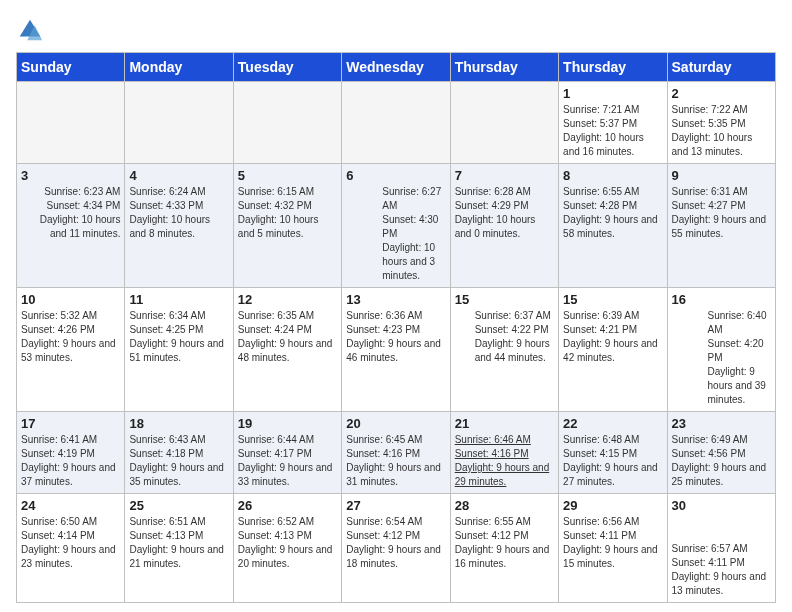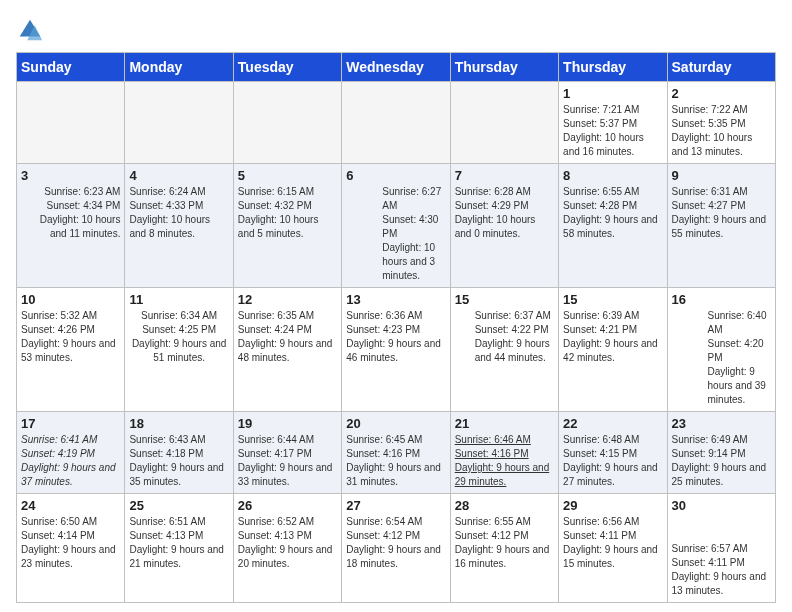--- a/index.html
+++ b/index.html
@@ -184,21 +184,21 @@
       </tr>
       <tr class="row-even">
         <td>
           <div class="day-number">10</div>
           <div class="day-info" style="white-space: pre-line;">Sunrise: 5:32 AM
 Sunset: 4:26 PM
 Daylight: 9 hours and 53 minutes.</div>
         </td>
         <td>
           <div class="day-number">11</div>
-          <div class="day-info" style="white-space: pre-line; text-align: center;">Sunrise: 6:34 AM
+          <div class="day-info" style="white-space: pre-line;">Sunrise: 6:34 AM
 Sunset: 4:25 PM
 Daylight: 9 hours and 51 minutes.</div>
         </td>
         <td>
           <div class="day-number">12</div>
           <div class="day-info" style="white-space: pre-line;">Sunrise: 6:35 AM
 Sunset: 4:24 PM
 Daylight: 9 hours and 48 minutes.</div>
         </td>
         <td>
@@ -222,21 +222,21 @@
         <td>
           <div class="day-number">16</div>
           <div class="day-info" style="white-space: pre-line; margin-left: 36px;">Sunrise: 6:40 AM
 Sunset: 4:20 PM
 Daylight: 9 hours and 39 minutes.</div>
         </td>
       </tr>
       <tr class="row-odd">
         <td>
           <div class="day-number">17</div>
-          <div class="day-info" style="white-space: pre-line; font-style: italic;">Sunrise: 6:41 AM
+          <div class="day-info" style="white-space: pre-line;">Sunrise: 6:41 AM
 Sunset: 4:19 PM
 Daylight: 9 hours and 37 minutes.</div>
         </td>
         <td>
           <div class="day-number">18</div>
           <div class="day-info" style="white-space: pre-line;">Sunrise: 6:43 AM
 Sunset: 4:18 PM
 Daylight: 9 hours and 35 minutes.</div>
         </td>
         <td>
@@ -259,21 +259,21 @@
         </td>
         <td>
           <div class="day-number">22</div>
           <div class="day-info" style="white-space: pre-line;">Sunrise: 6:48 AM
 Sunset: 4:15 PM
 Daylight: 9 hours and 27 minutes.</div>
         </td>
         <td>
           <div class="day-number">23</div>
           <div class="day-info" style="white-space: pre-line;">Sunrise: 6:49 AM
-Sunset: 9:14 PM
+Sunset: 4:56 PM
 Daylight: 9 hours and 25 minutes.</div>
         </td>
       </tr>
       <tr class="row-even">
         <td>
           <div class="day-number">24</div>
           <div class="day-info" style="white-space: pre-line;">Sunrise: 6:50 AM
 Sunset: 4:14 PM
 Daylight: 9 hours and 23 minutes.</div>
         </td>

